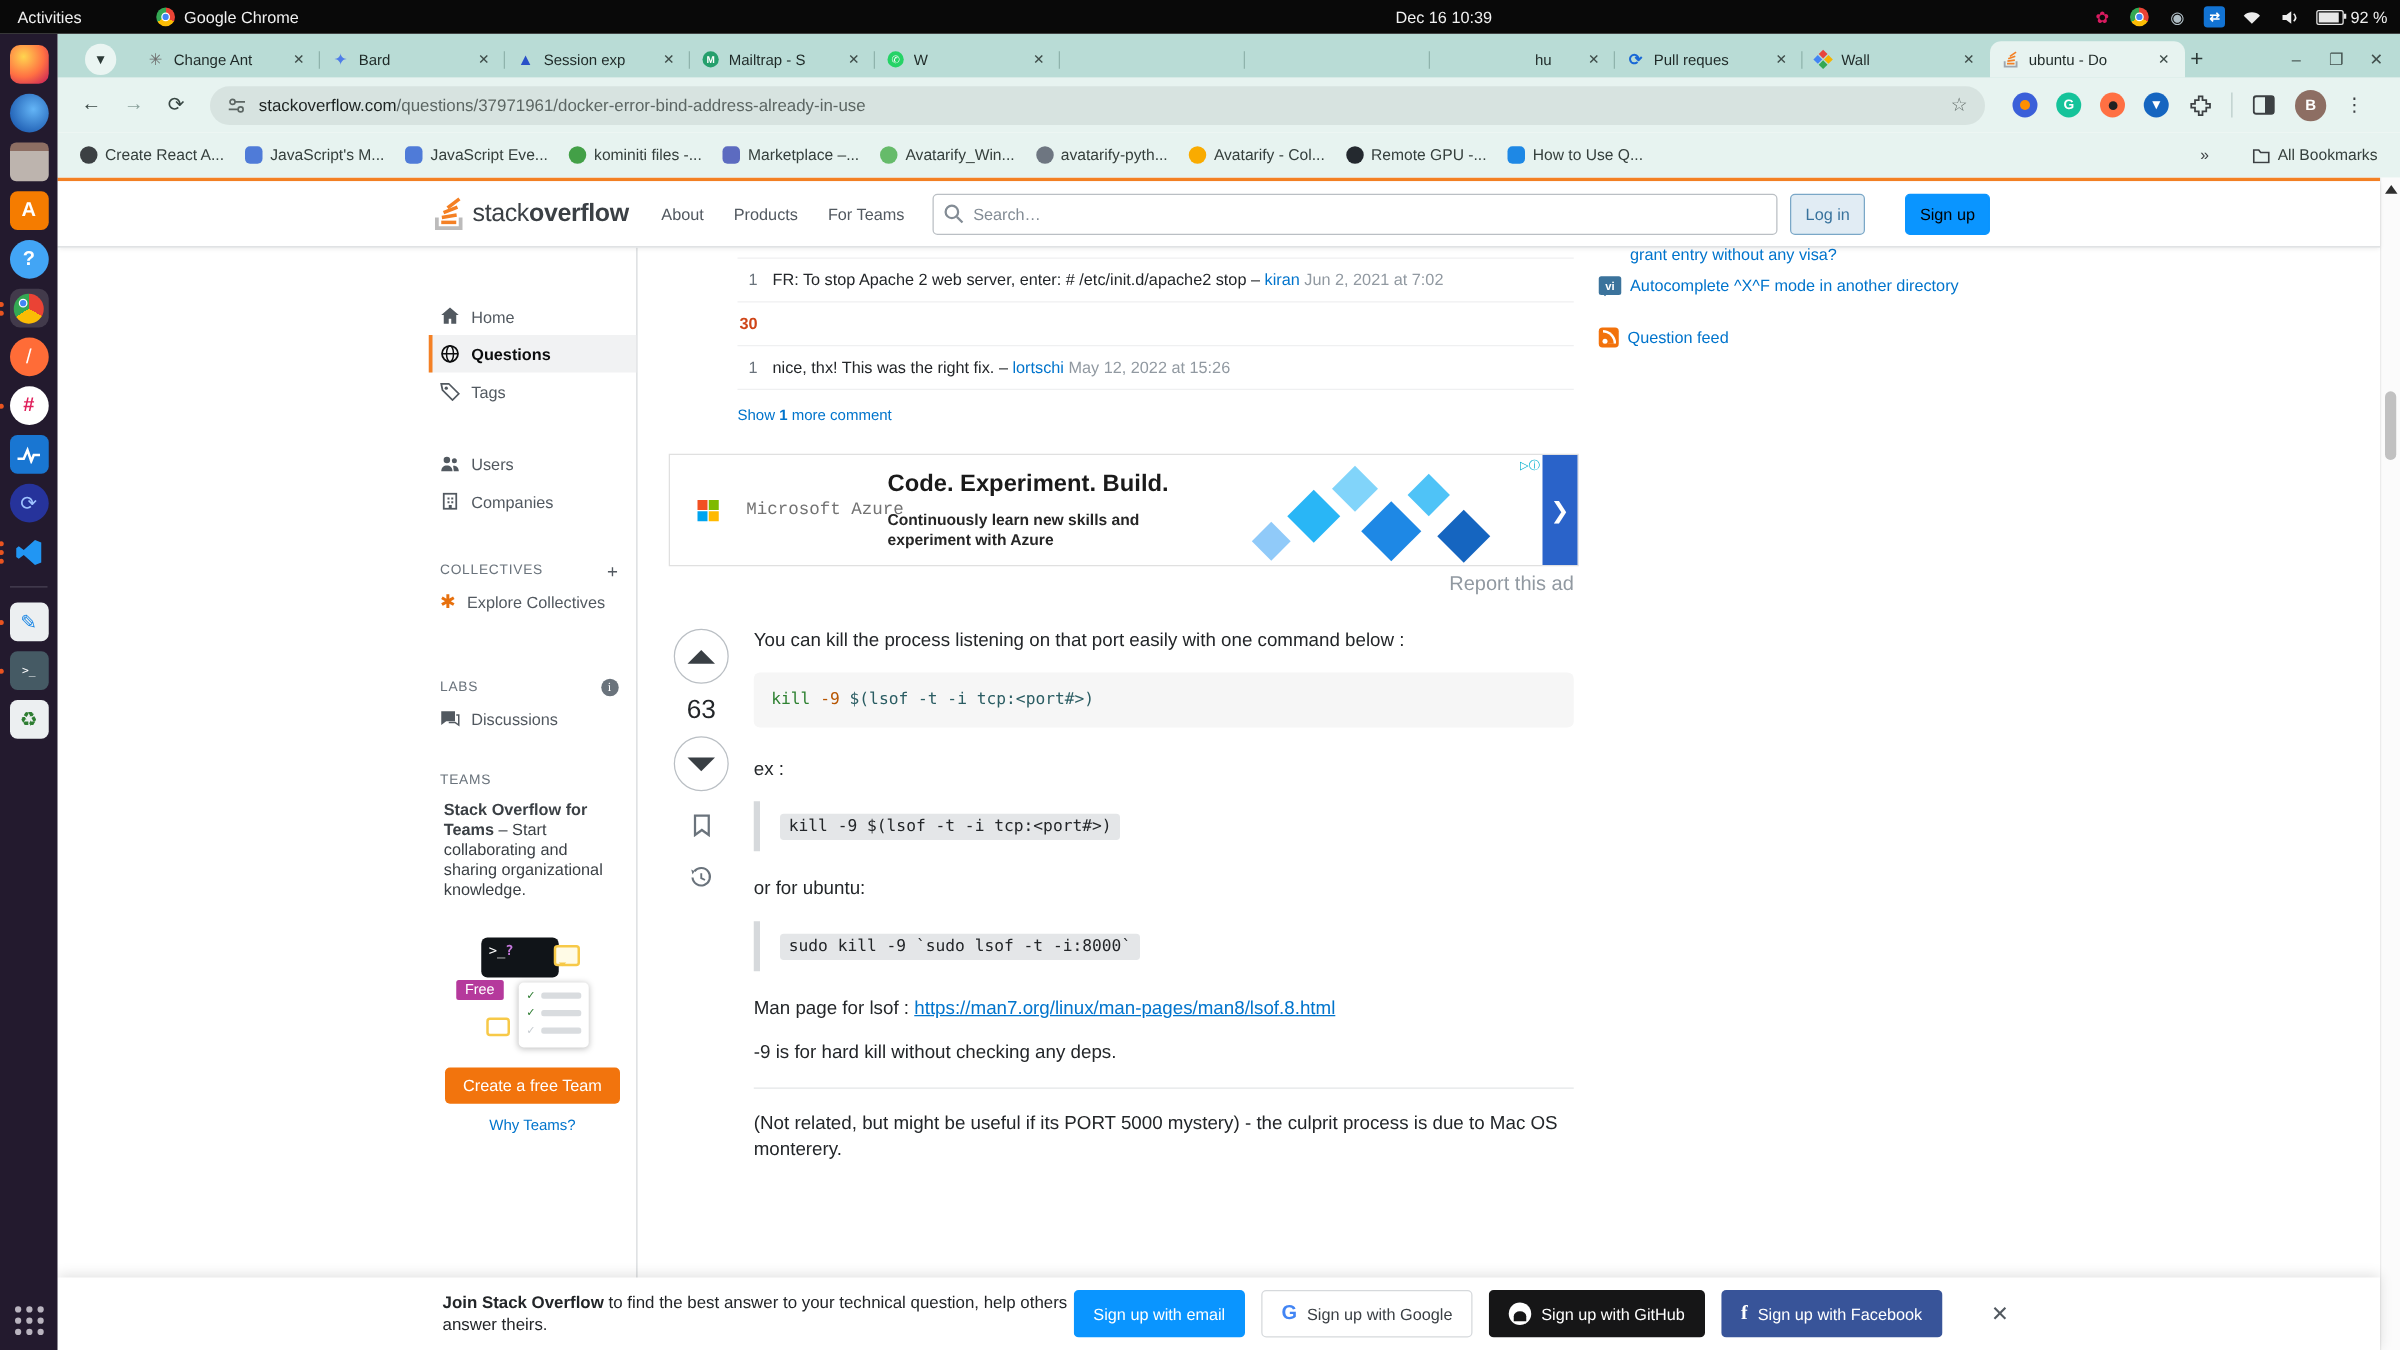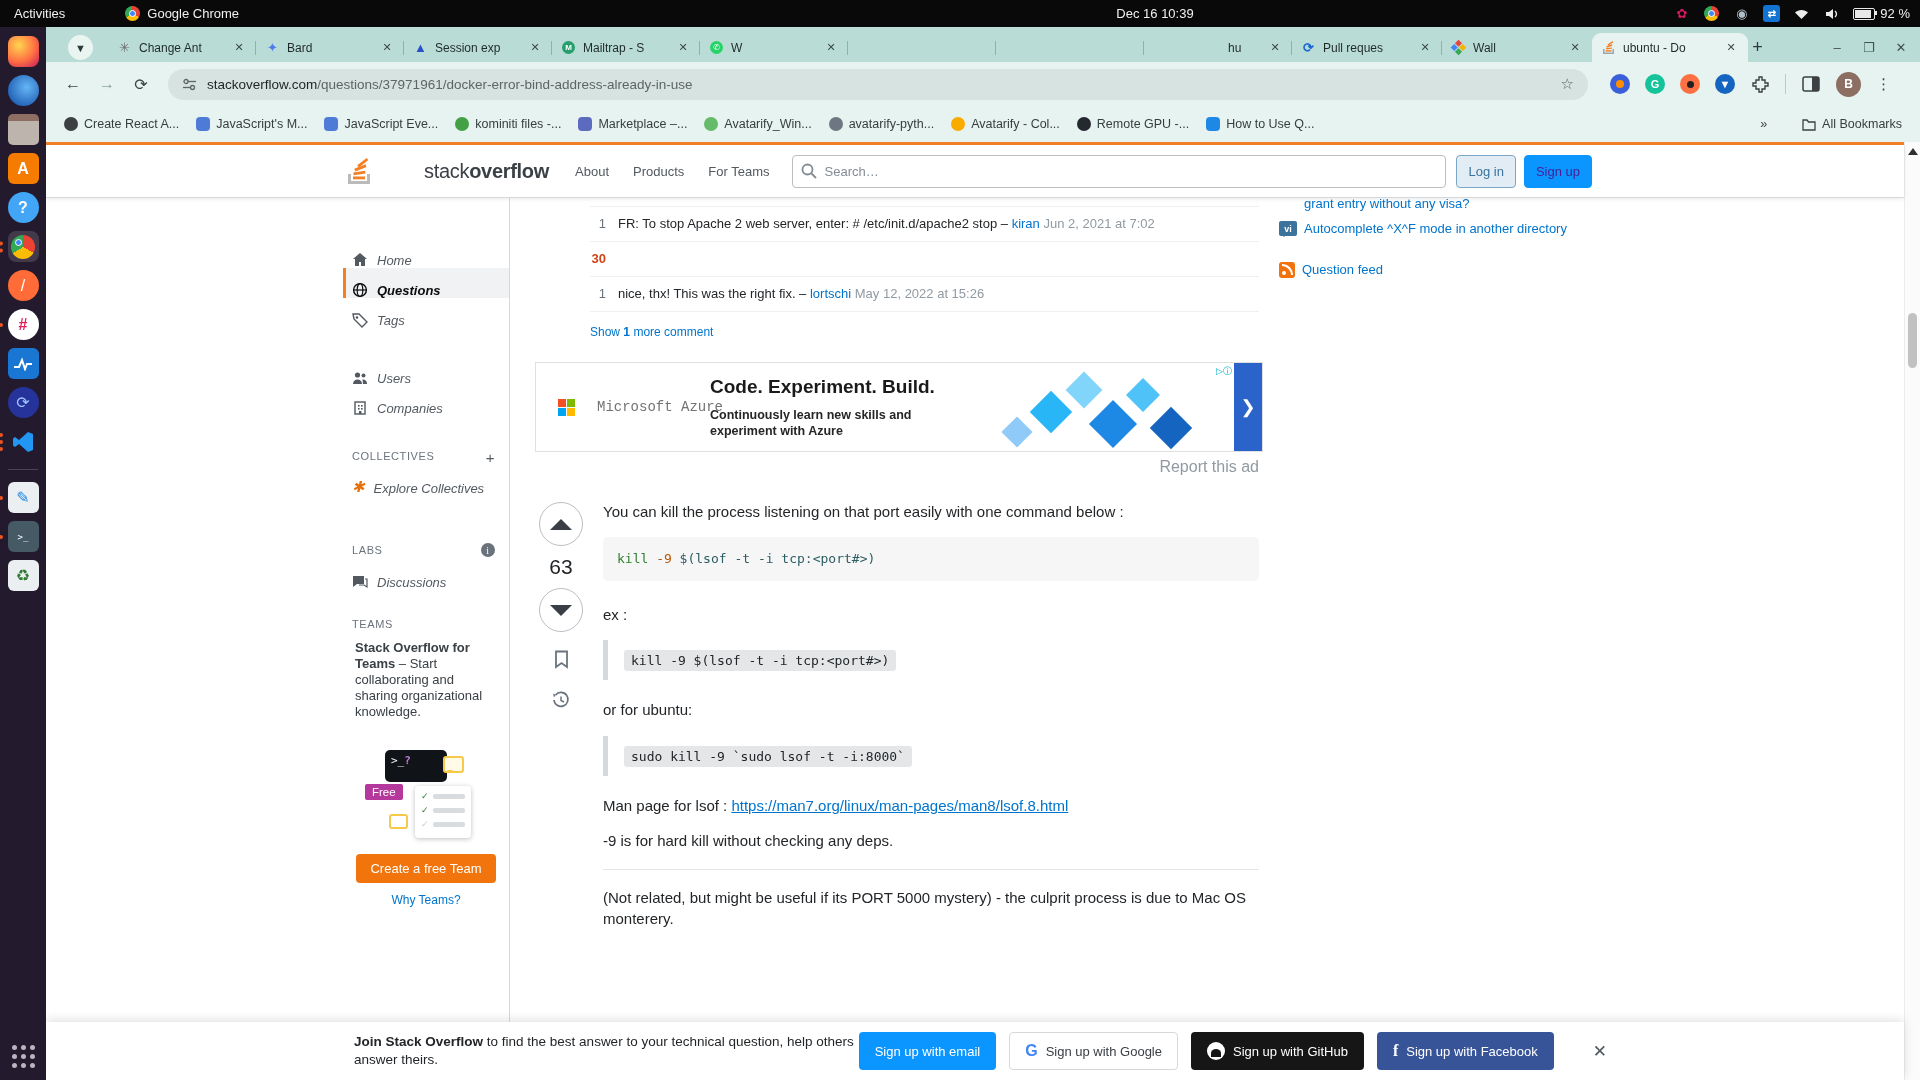--- a/index.html
+++ b/index.html
@@ -85,37 +85,37 @@
   .notif-msg{font-size:13px;color:#cfcfcf;}
 
   
   .page{left:46px;top:142px;width:1858px;height:938px;background:#fff;z-index:10;}
   .orangebar{left:0;top:0;width:100%;height:3px;background:#f48024;}
 
   .so-header{left:0;top:3px;width:1858px;height:53px;background:#fff;border-bottom:1px solid #d6d9dc;
       box-shadow:0 1px 4px rgba(0,0,0,.09);display:flex;align-items:center;
       padding:0 312px 0 300px;box-sizing:border-box;z-index:30;}
   .so-logo{display:flex;align-items:center;gap:6px;margin-right:14px;flex:none;}
-  .so-logo-text{font-size:20px;color:#3b4045;letter-spacing:-.3px;margin-left:46px;}
+  .so-logo-text{font-size:20px;color:#3b4045;letter-spacing:-.3px;}
   .so-logo-text b{font-weight:800;}
   .hnav{font-size:13px;color:#525960;padding:7px 12px;border-radius:14px;flex:none;}
   .so-search{flex:1;position:relative;margin:0 10px;}
   .so-search input{width:100%;height:33px;border:1px solid #babfc4;border-radius:4px;box-sizing:border-box;
       padding:0 10px 0 32px;font-size:13px;font-family:"Liberation Sans",sans-serif;color:#0c0d0e;outline:none;}
   .so-search input::placeholder{color:#838c95;}
   .so-search svg{position:absolute;left:9px;top:8px;}
   .btn{border-radius:4px;font-size:13px;padding:8px 11px;flex:none;border:1px solid transparent;cursor:pointer;
        font-family:"Liberation Sans",sans-serif;}
   .btn-login{background:#e1ecf4;border-color:#7aa7c7;color:#39739d;margin-right:8px;}
-  .btn-signup{background:#0a95ff;border-color:#0a95ff;color:#4c1d95;}
+  .btn-signup{background:#0a95ff;border-color:#0a95ff;color:#000000;margin-left:24px;}
 
   
   .leftnav{left:297px;top:56px;width:167px;height:882px;border-right:1px solid #d6d9dc;box-sizing:border-box;
            font-size:13px;color:#525960;}
-  .ln-item{height:30px;display:flex;align-items:flex-end;gap:9px;padding-left:9px;font-style:italic;}
+  .ln-item{height:30px;display:flex;align-items:center;gap:9px;padding-left:9px;}
   .ln-item svg,.ln-item .lnico{flex:none;}
   .ln-sel{background:#f1f2f3;color:#0c0d0e;font-weight:bold;border-left:3px solid #f48024;padding-left:6px;}
   .ln-head{height:20px;display:flex;align-items:center;font-size:11px;letter-spacing:.6px;color:#6a737c;
            padding-left:9px;position:relative;}
   .ln-head .right{position:absolute;right:14px;top:3px;}
   .promo{padding:6px 14px 0 12px;font-size:13px;line-height:16px;color:#3b4045;}
   .illus{position:relative;height:112px;margin:10px 12px 0;}
   .term-card{position:absolute;left:30px;top:20px;width:62px;height:32px;background:#101418;border-radius:5px;
       color:#fff;font-family:"DejaVu Sans Mono",monospace;font-size:11px;padding:4px 6px;box-sizing:border-box;}
   .term-card b{color:#c678dd;}

